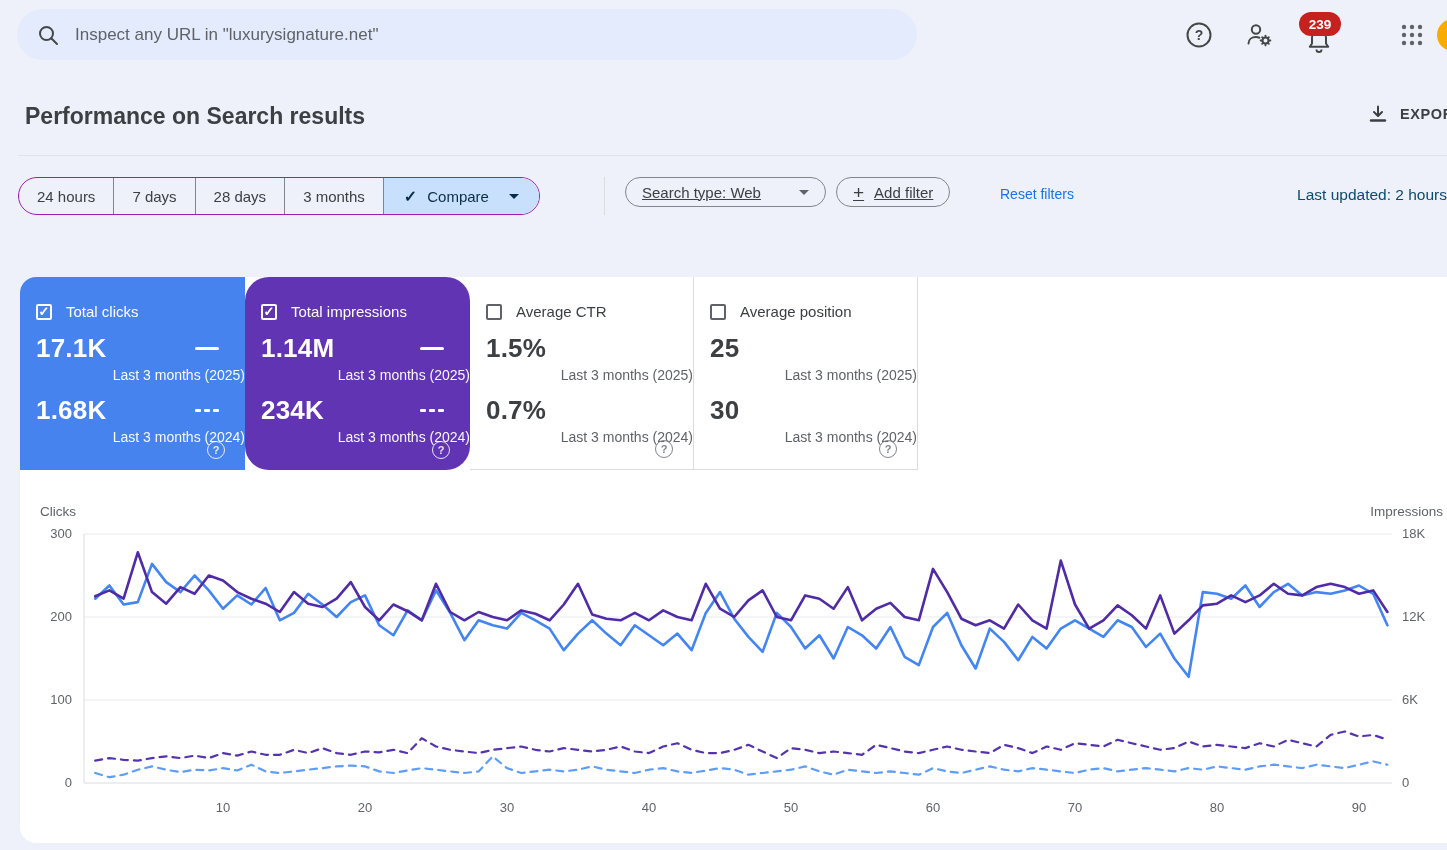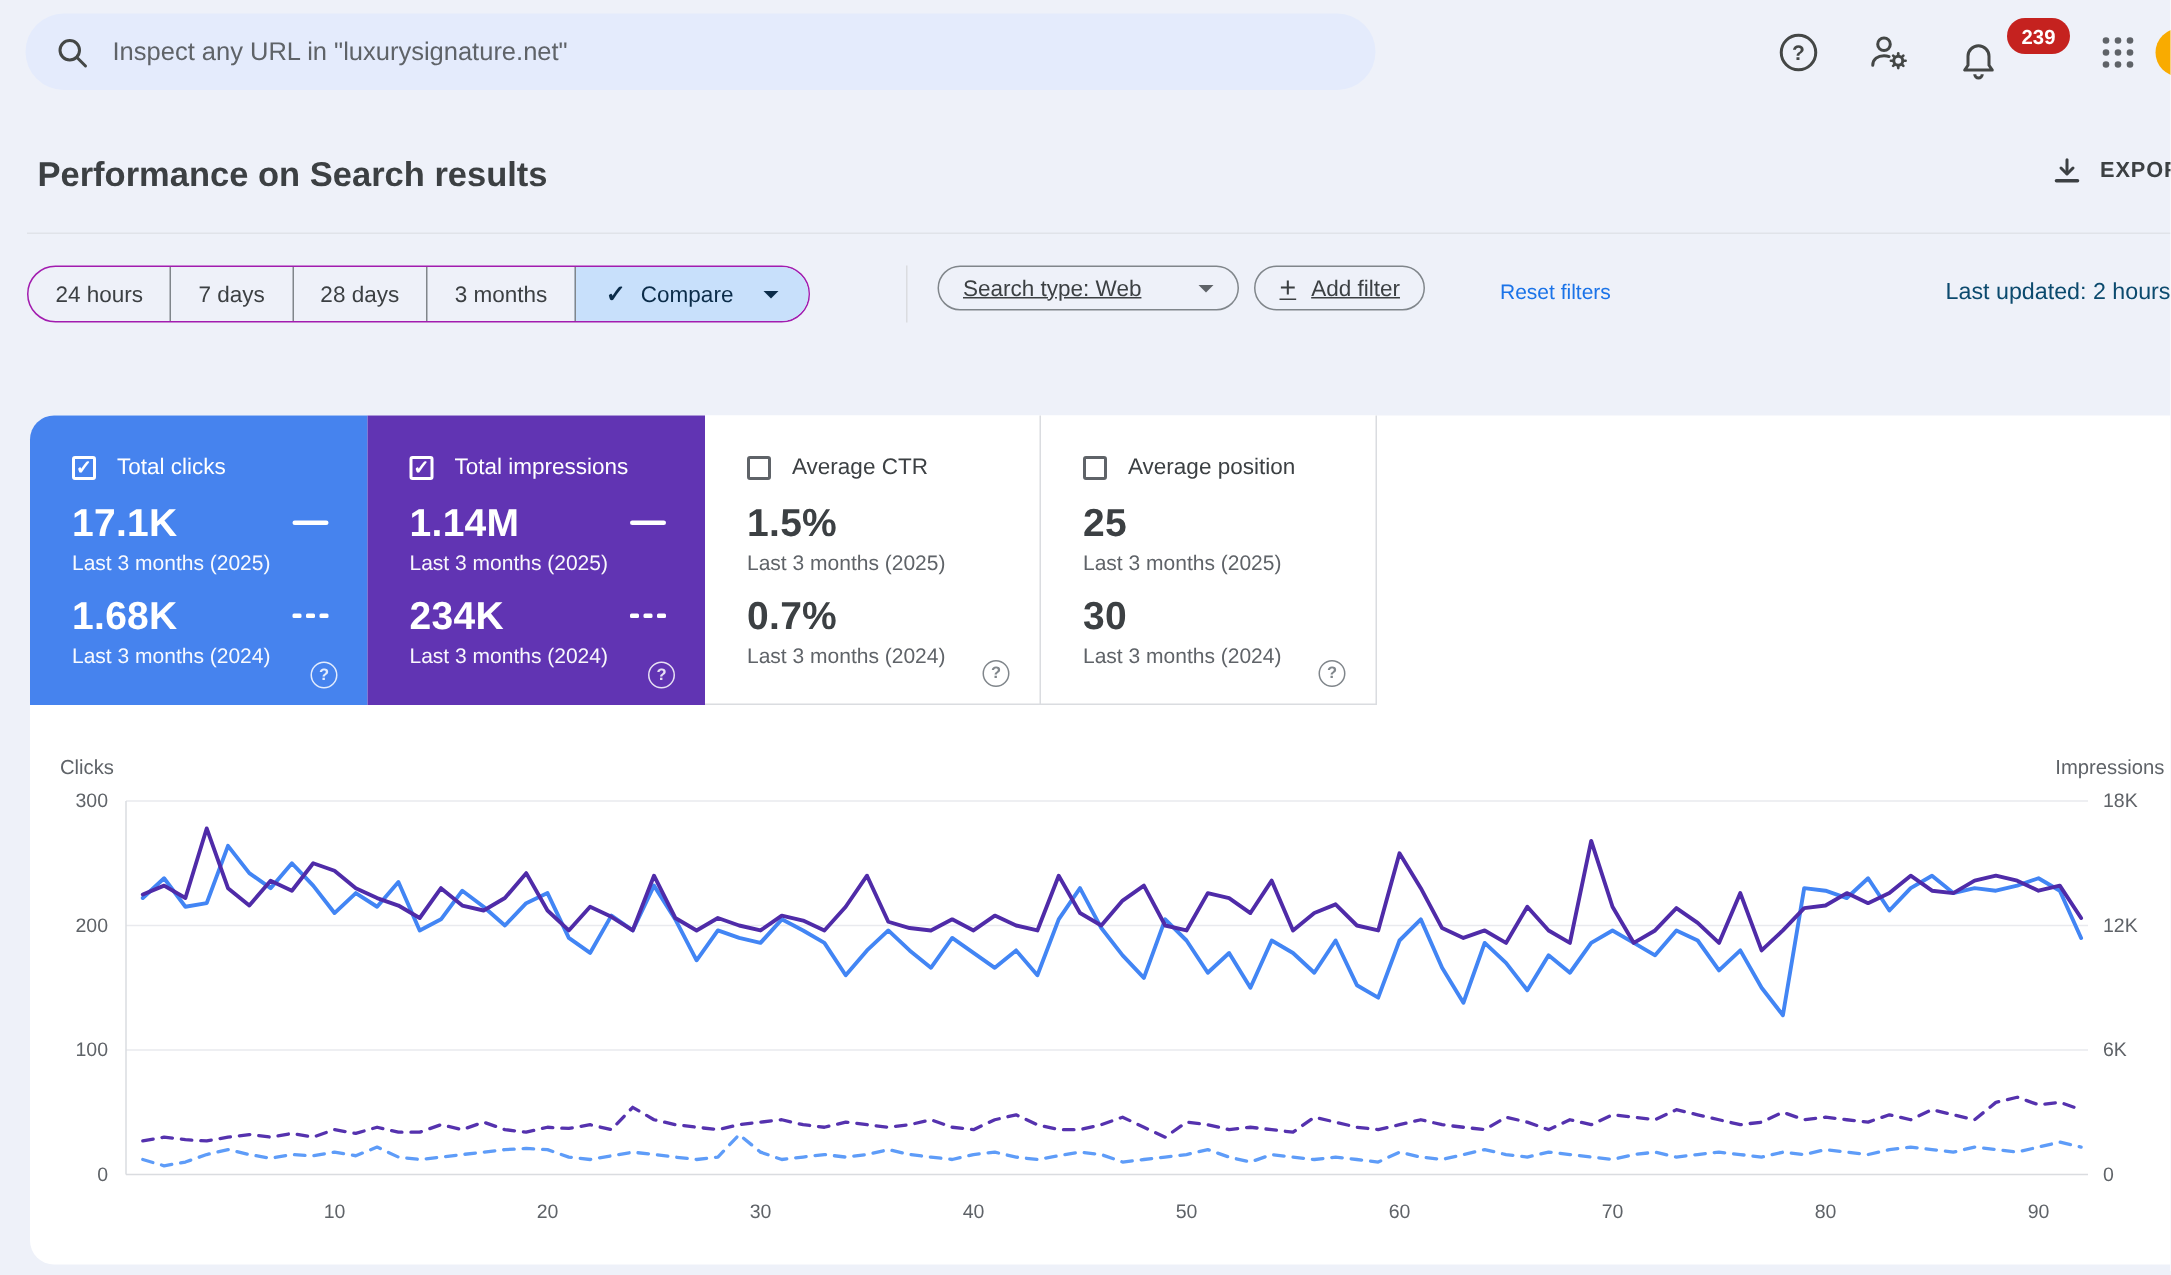--- a/index.html
+++ b/index.html
@@ -12,21 +12,21 @@
     background:#e4ebfc; border-radius:26px; display:flex; align-items:center; padding:0 20px; }
   .searchbar svg { flex:0 0 auto; }
   .searchbar input { flex:1; border:none; outline:none; background:transparent;
     font-family:"Liberation Sans",sans-serif; font-size:17px; color:#3c4043; margin-left:16px; }
   .searchbar input::placeholder { color:#5f6368; opacity:1; }
 
   .top-icon { position:absolute; top:20px; width:30px; height:30px; display:flex;
     align-items:center; justify-content:center; cursor:pointer; }
   .badge { position:absolute; left:1299px; top:12px; min-width:42px; height:24px;
     background:#c5221f; color:#fff; border-radius:12px; font-size:13.5px; font-weight:700;
-    display:flex; align-items:center; justify-content:center; padding:0 8px; z-index:3;margin-left:39px; }
+    display:flex; align-items:center; justify-content:center; padding:0 8px; z-index:3; }
   .avatar { position:absolute; left:1437px; top:19px; width:32px; height:32px;
     border-radius:50%; background:#f9ab00; }
 
   
   .page-title { position:absolute; left:25px; top:103px; font-size:23px; color:#3c4043; }
   .export-btn { position:absolute; left:1368px; top:104px; display:flex; align-items:center;
     gap:12px; cursor:pointer; white-space:nowrap; }
   .export-btn span { font-size:14.5px; font-weight:700; letter-spacing:.6px; color:#3c4043; }
 
   .hairline { position:absolute; left:18px; right:0; top:155px; height:1px; background:#e0e3e9; }
@@ -51,23 +51,23 @@
   .plus { font-size:19px; color:#3c4043; font-weight:400; line-height:1; }
   .reset-link { position:absolute; left:1000px; top:9px; font-size:14px; color:#1a73e8;
     font-weight:500; cursor:pointer; }
   .last-updated { position:absolute; right:0px; top:9px; font-size:15.5px; color:#0c4a6e; white-space:nowrap; }
 
   
   .card { position:absolute; left:20px; top:277px; width:1427px; height:566px;
     background:#fff; border-radius:16px 0 0 16px; }
 
   
-  .tile { position:absolute; top:0; height:193px; padding:26px 0 0 28px; cursor:pointer; }
+  .tile { position:absolute; top:0; height:193px; padding:26px 0 0 16px; cursor:pointer;text-align:right; }
   .tile-0 { left:0; width:225px; border-radius:16px 0 0 0; color:#fff; }
-  .tile-1 { left:225px; width:225px; color:#fff; }
+  .tile-1 { left:225px; width:225px; color:#fff;border-radius:24px; }
   .tile-2 { left:450px; width:224px; background:#fff; border-bottom:1px solid #dadce0; border-right:1px solid #dadce0; }
   .tile-3 { left:674px; width:224px; background:#fff; border-bottom:1px solid #dadce0; border-right:1px solid #dadce0; }
   .tile-head { display:flex; align-items:center; gap:14px; }
   .cbx { width:16px; height:16px; border:2px solid #5f6368; border-radius:2px; flex:0 0 auto;
     display:flex; align-items:center; justify-content:center; font-size:13px; font-weight:700; color:transparent; }
   .tile.colored .cbx { border-color:#fff; color:#fff; }
   .tile.checked .cbx::after { content:"✓"; }
   .tile-label { font-size:15px; }
   .tile-2 .tile-label, .tile-3 .tile-label { color:#3c4043; }
   .val-row { display:flex; align-items:center; justify-content:space-between; padding-right:26px; margin-top:13px; }

